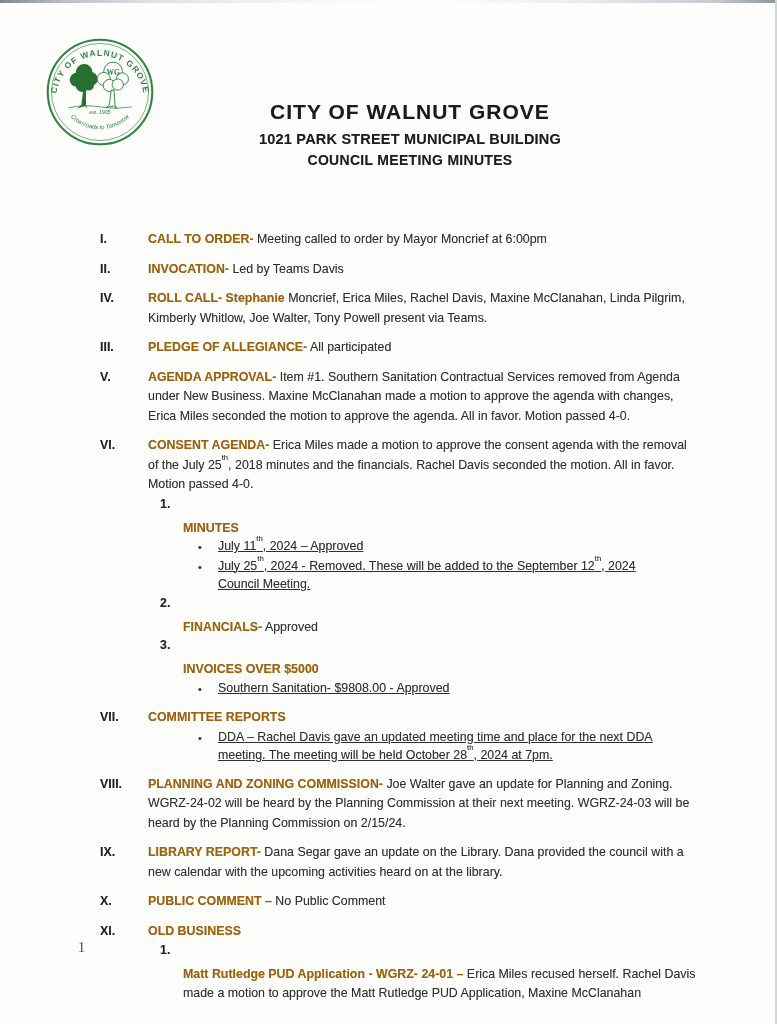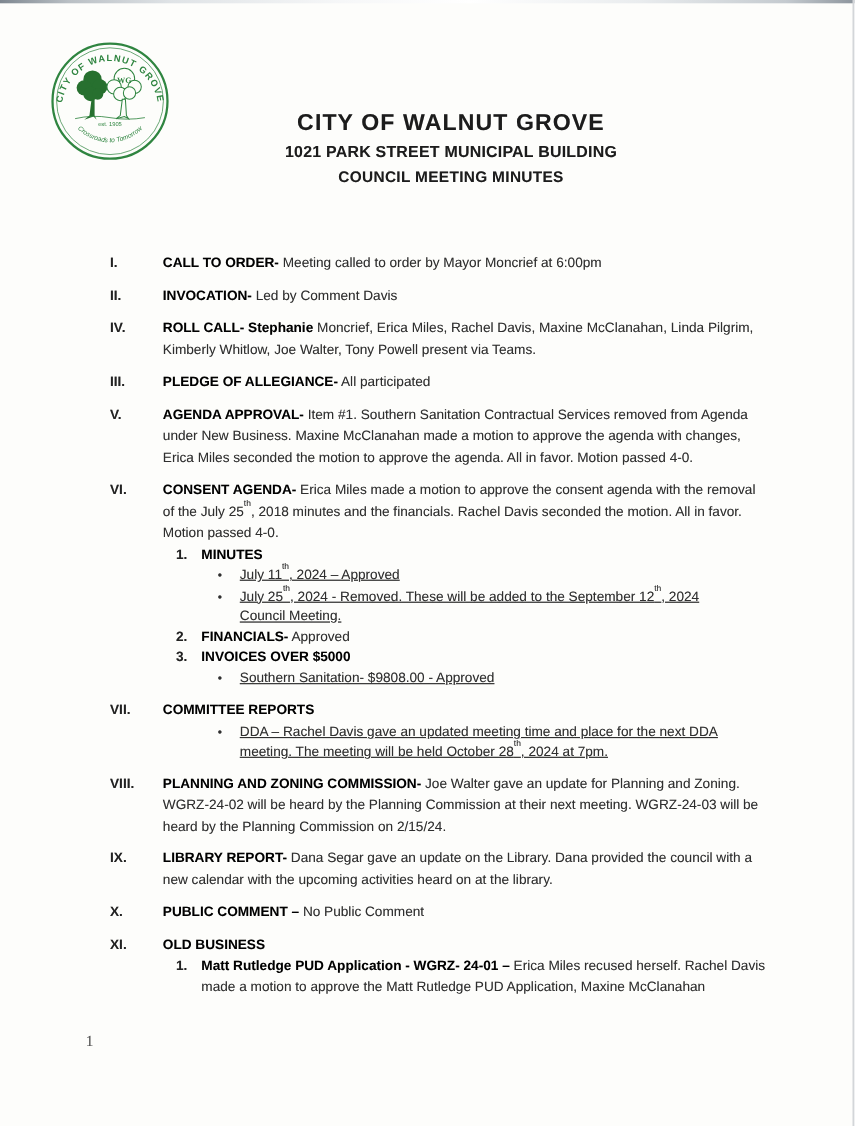--- a/index.html
+++ b/index.html
@@ -25,25 +25,25 @@
   .header .line{font-size:14.5px;margin-bottom:5px;letter-spacing:0.2px;}
   .header .subtitle{font-size:14px;letter-spacing:0.3px;}
   .agenda{
     position:absolute;left:100px;top:230px;width:660px;
     font-size:12.4px;line-height:19.5px;color:#2f2f2f;
     text-shadow:0 0 0.5px rgba(50,50,50,.35);
   }
   .item{display:flex;margin-bottom:10px;}
   .numeral{flex:0 0 48px;font-weight:700;color:#222;}
   .body{flex:1;min-width:0;}
-  .b{font-weight:700;color:#000000;}
+  .b{font-weight:700;color:#a16207;}
   sup{font-size:0.62em;line-height:0;position:relative;top:-0.45em;}
   .sub-item{display:flex;margin-left:12px;line-height:18.5px;}
   .sub-marker{flex:0 0 23px;font-weight:700;color:#222;}
-  .sub-label{flex:1;}
+  .sub-label{flex:1;margin-top:24px;}
   .bullet-row{display:flex;margin-left:50px;line-height:18.5px;}
   .dot{flex:0 0 20px;font-size:11px;padding-top:1px;}
   .bullet-text{flex:1;text-decoration:underline;}
   .page-number{
     position:absolute;left:78px;top:940px;
     font-family:"Liberation Serif", serif;font-size:14px;color:#4a4a4a;
   }
 </style>
 </head>
 <body>
@@ -97,21 +97,21 @@
   <div class="agenda" id="agenda">
       <div class="item">
         <span class="numeral">I.</span>
         <div class="body">
           <div class="para"><span class="b">CALL TO ORDER-</span><span> Meeting called to order by Mayor Moncrief at 6:00pm</span></div>
         </div>
       </div>
       <div class="item">
         <span class="numeral">II.</span>
         <div class="body">
-          <div class="para"><span class="b">INVOCATION-</span><span> Led by Comment Davis</span></div>
+          <div class="para"><span class="b">INVOCATION-</span><span> Led by Teams Davis</span></div>
         </div>
       </div>
       <div class="item">
         <span class="numeral">IV.</span>
         <div class="body">
           <div class="para"><span class="b">ROLL CALL- Stephanie</span><span> Moncrief, Erica Miles, Rachel Davis, Maxine McClanahan, Linda Pilgrim,</span><br><span>Kimberly Whitlow, Joe Walter, Tony Powell present via Teams.</span></div>
         </div>
       </div>
       <div class="item">
         <span class="numeral">III.</span>

